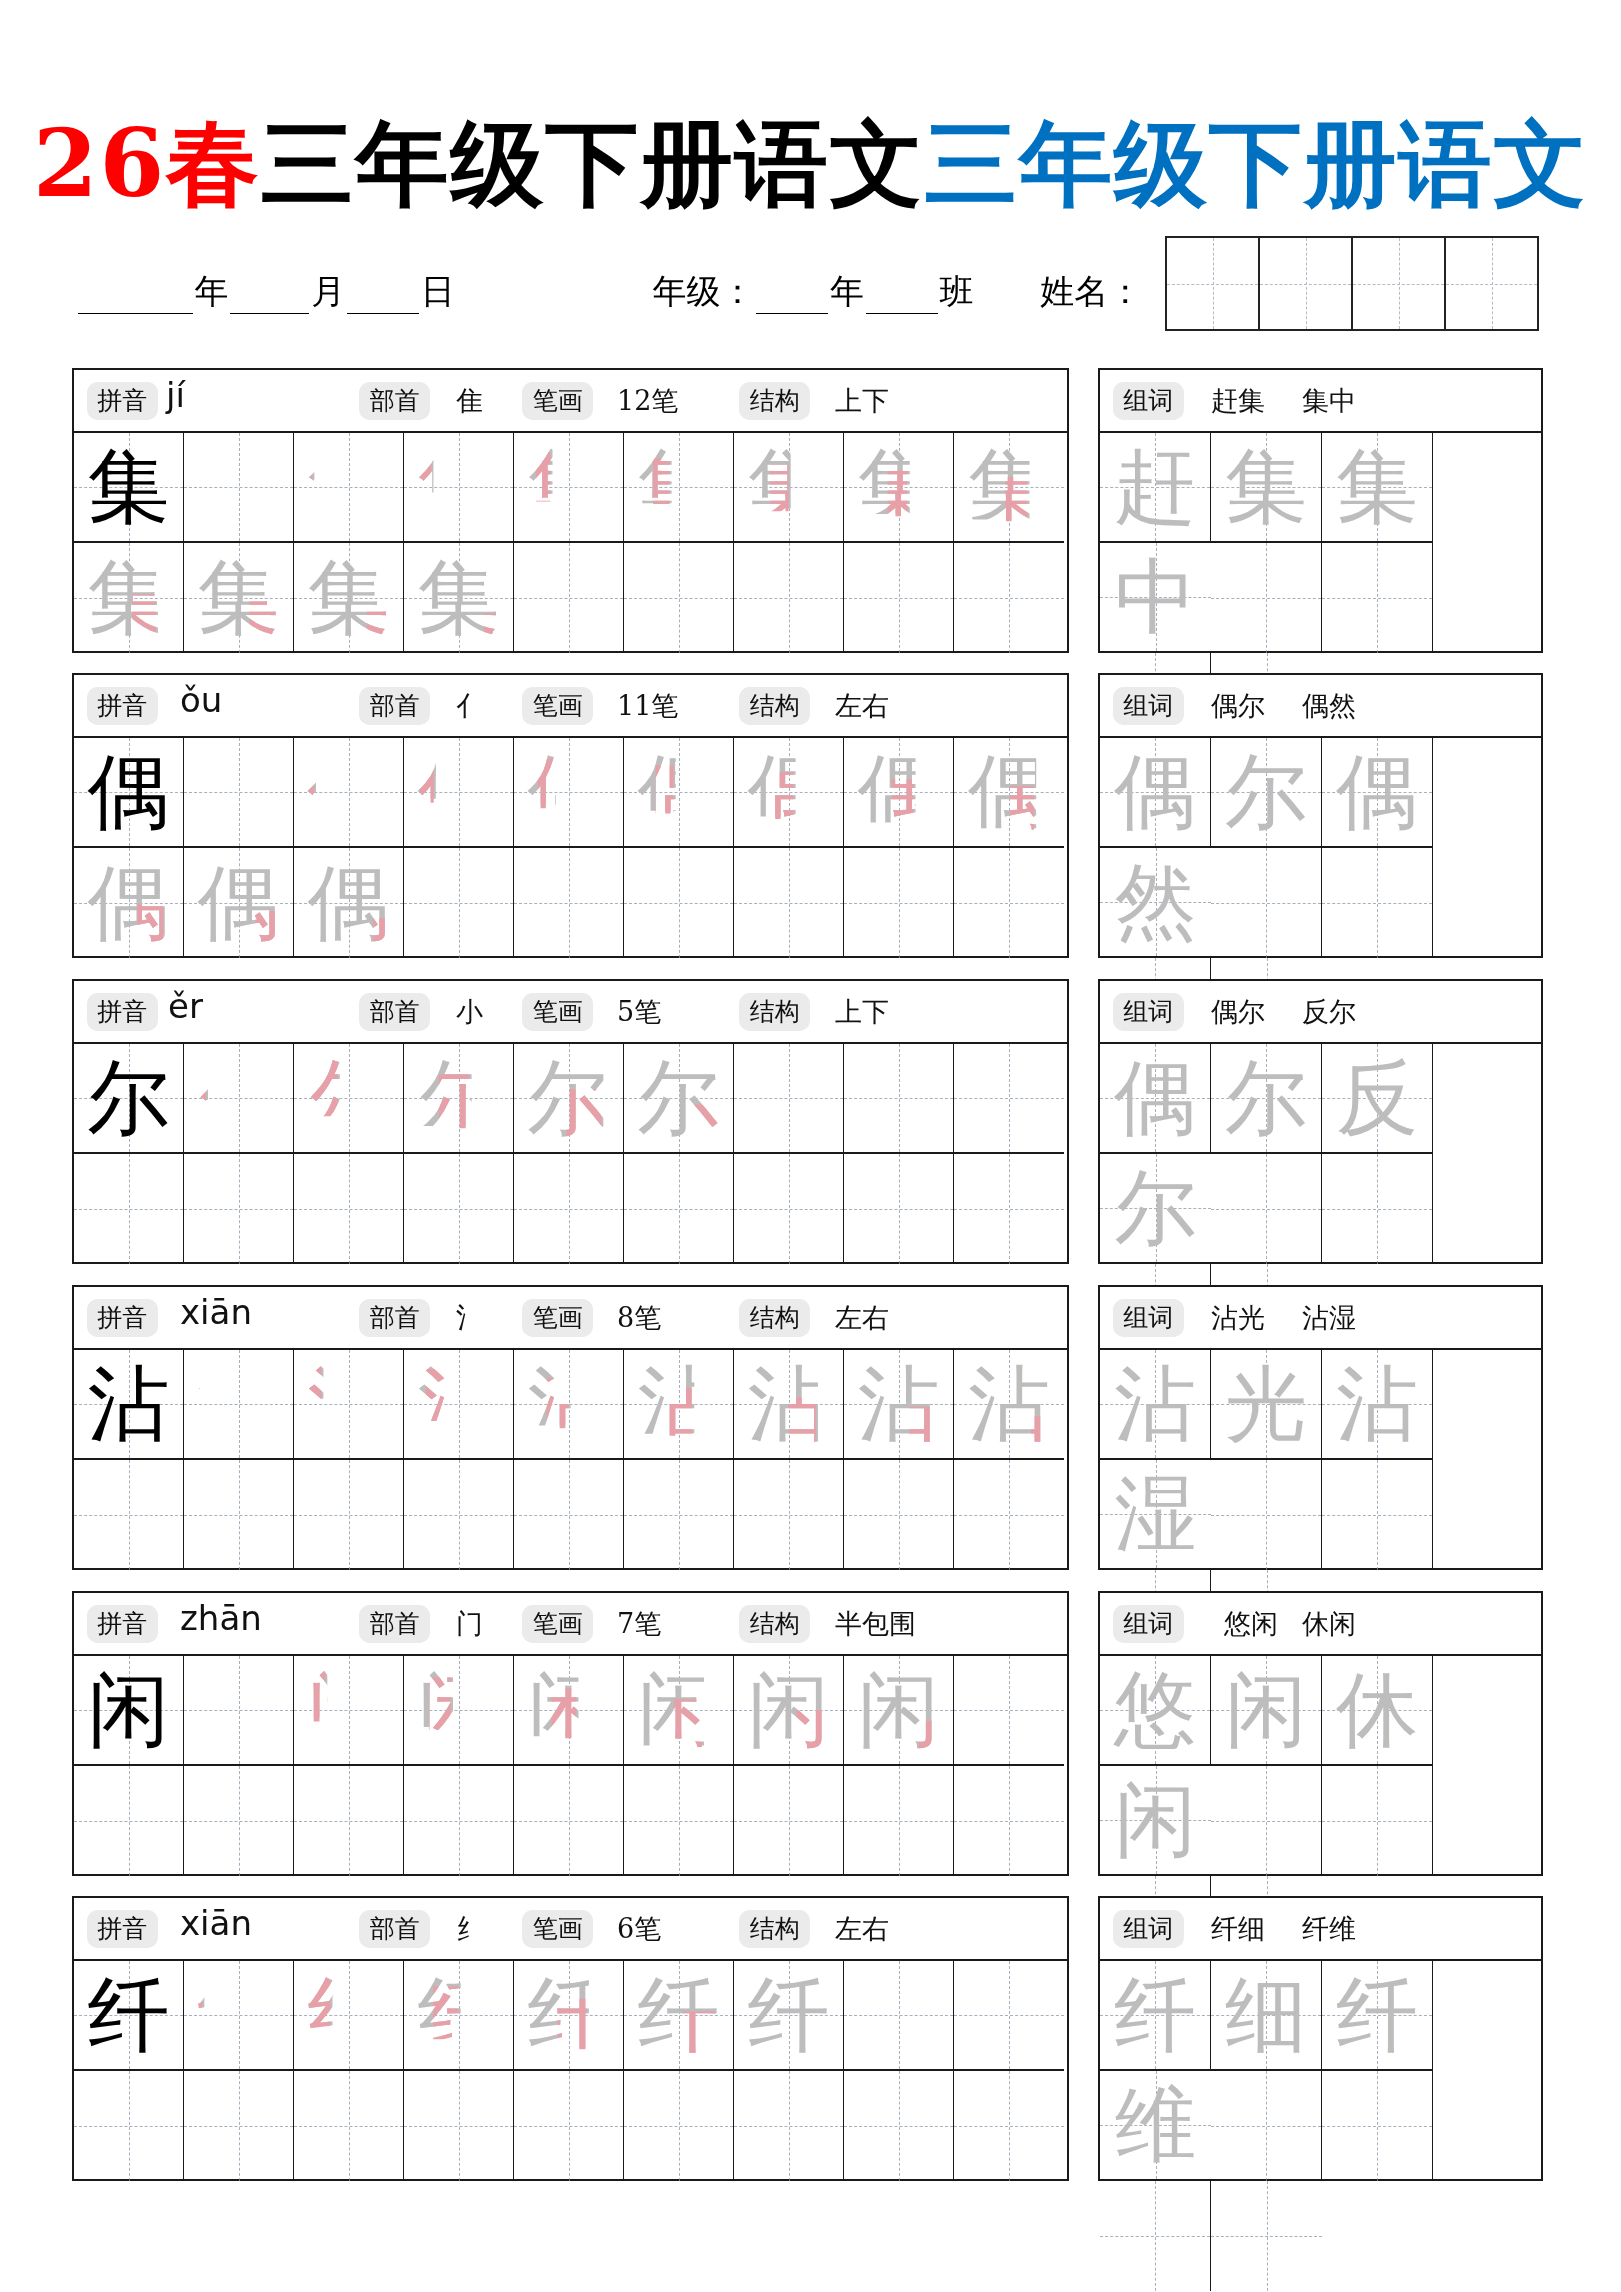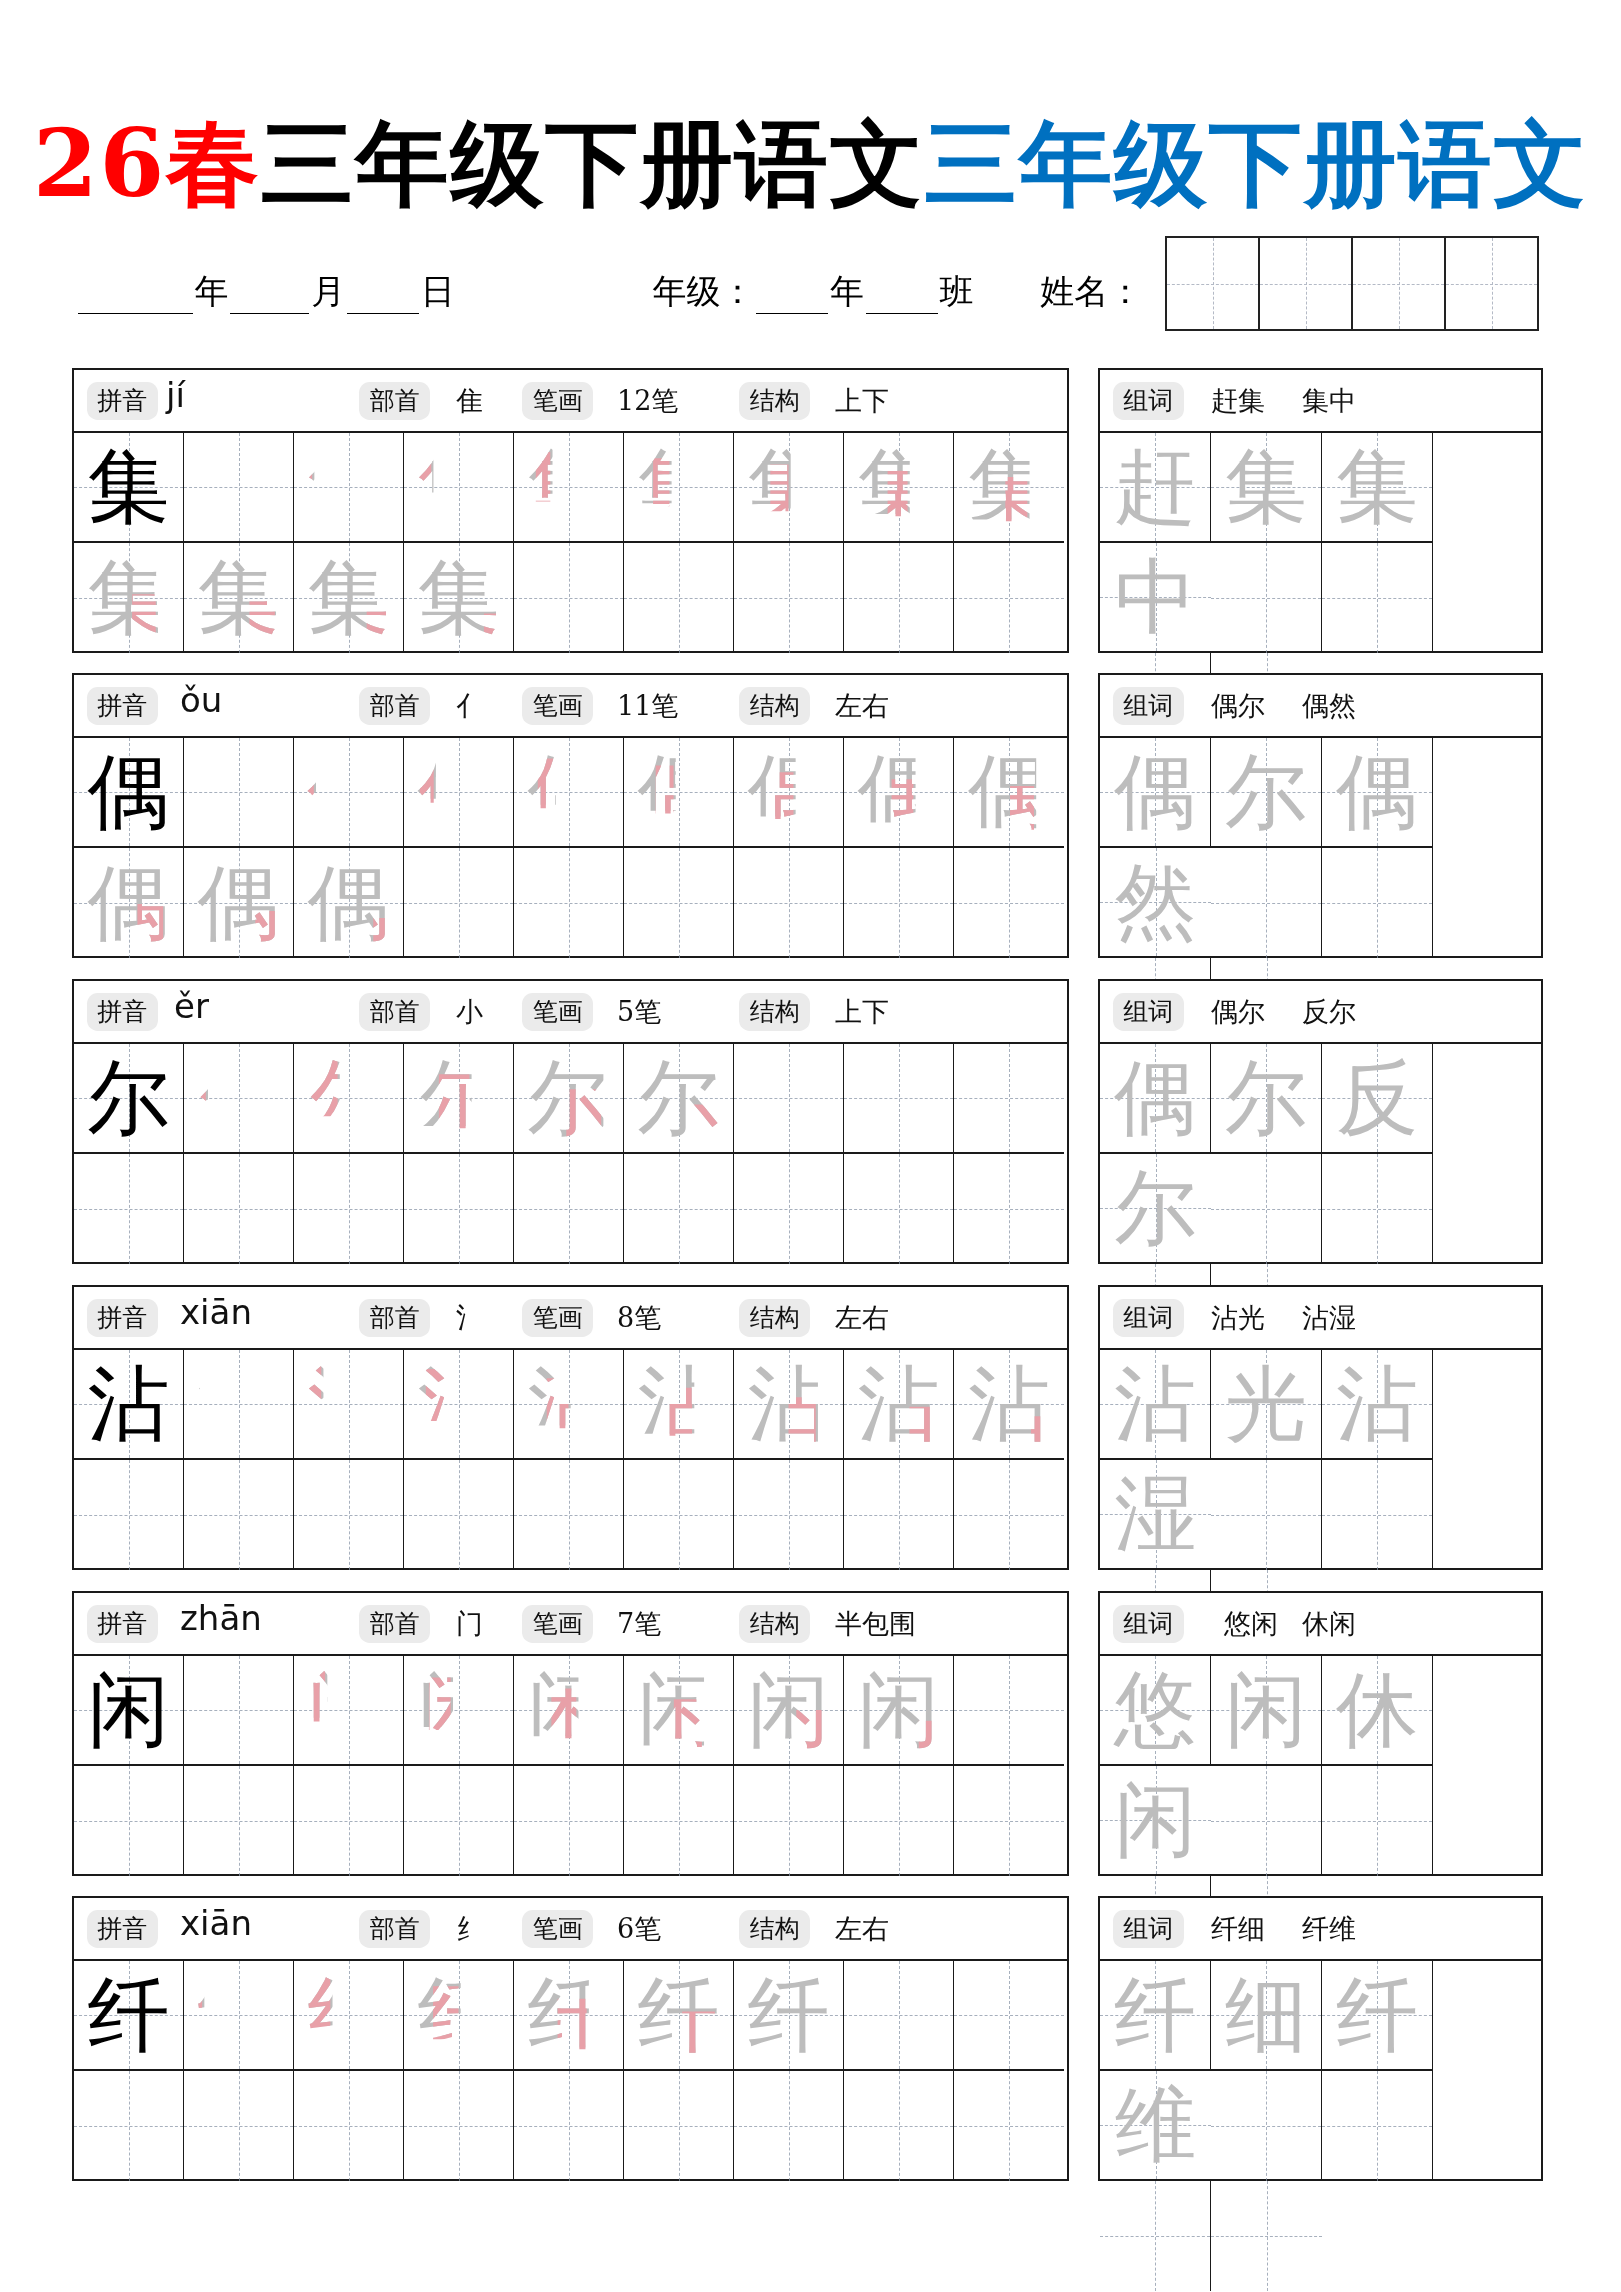--- a/index.html
+++ b/index.html
@@ -371,21 +371,21 @@
         </div>
         <div class="cell last-col last-row">
           <div class="guide-v"></div>
           <div class="guide-h"></div>
         </div>
       </div>
     </div>
     <div class="block" style="left: 72px; top: 979px; width: 997px; height: 285px;">
       <div class="bhead">
         <span class="pill" style="left:12.5px">拼音</span>
-        <span class="hval pinyin" style="left:100px">ěr</span>
+        <span class="hval pinyin" style="left:94px">ěr</span>
         <span class="pill" style="left:285px">部首</span>
         <span class="hval" style="left:382px">小</span>
         <span class="pill" style="left:448px">笔画</span>
         <span class="hval" style="left:543px">5笔</span>
         <span class="pill" style="left:665px">结构</span>
         <span class="hval" style="left:761px">上下</span>
       </div>
       <div class="grid">
         <div class="cell">
           <div class="guide-v"></div>

